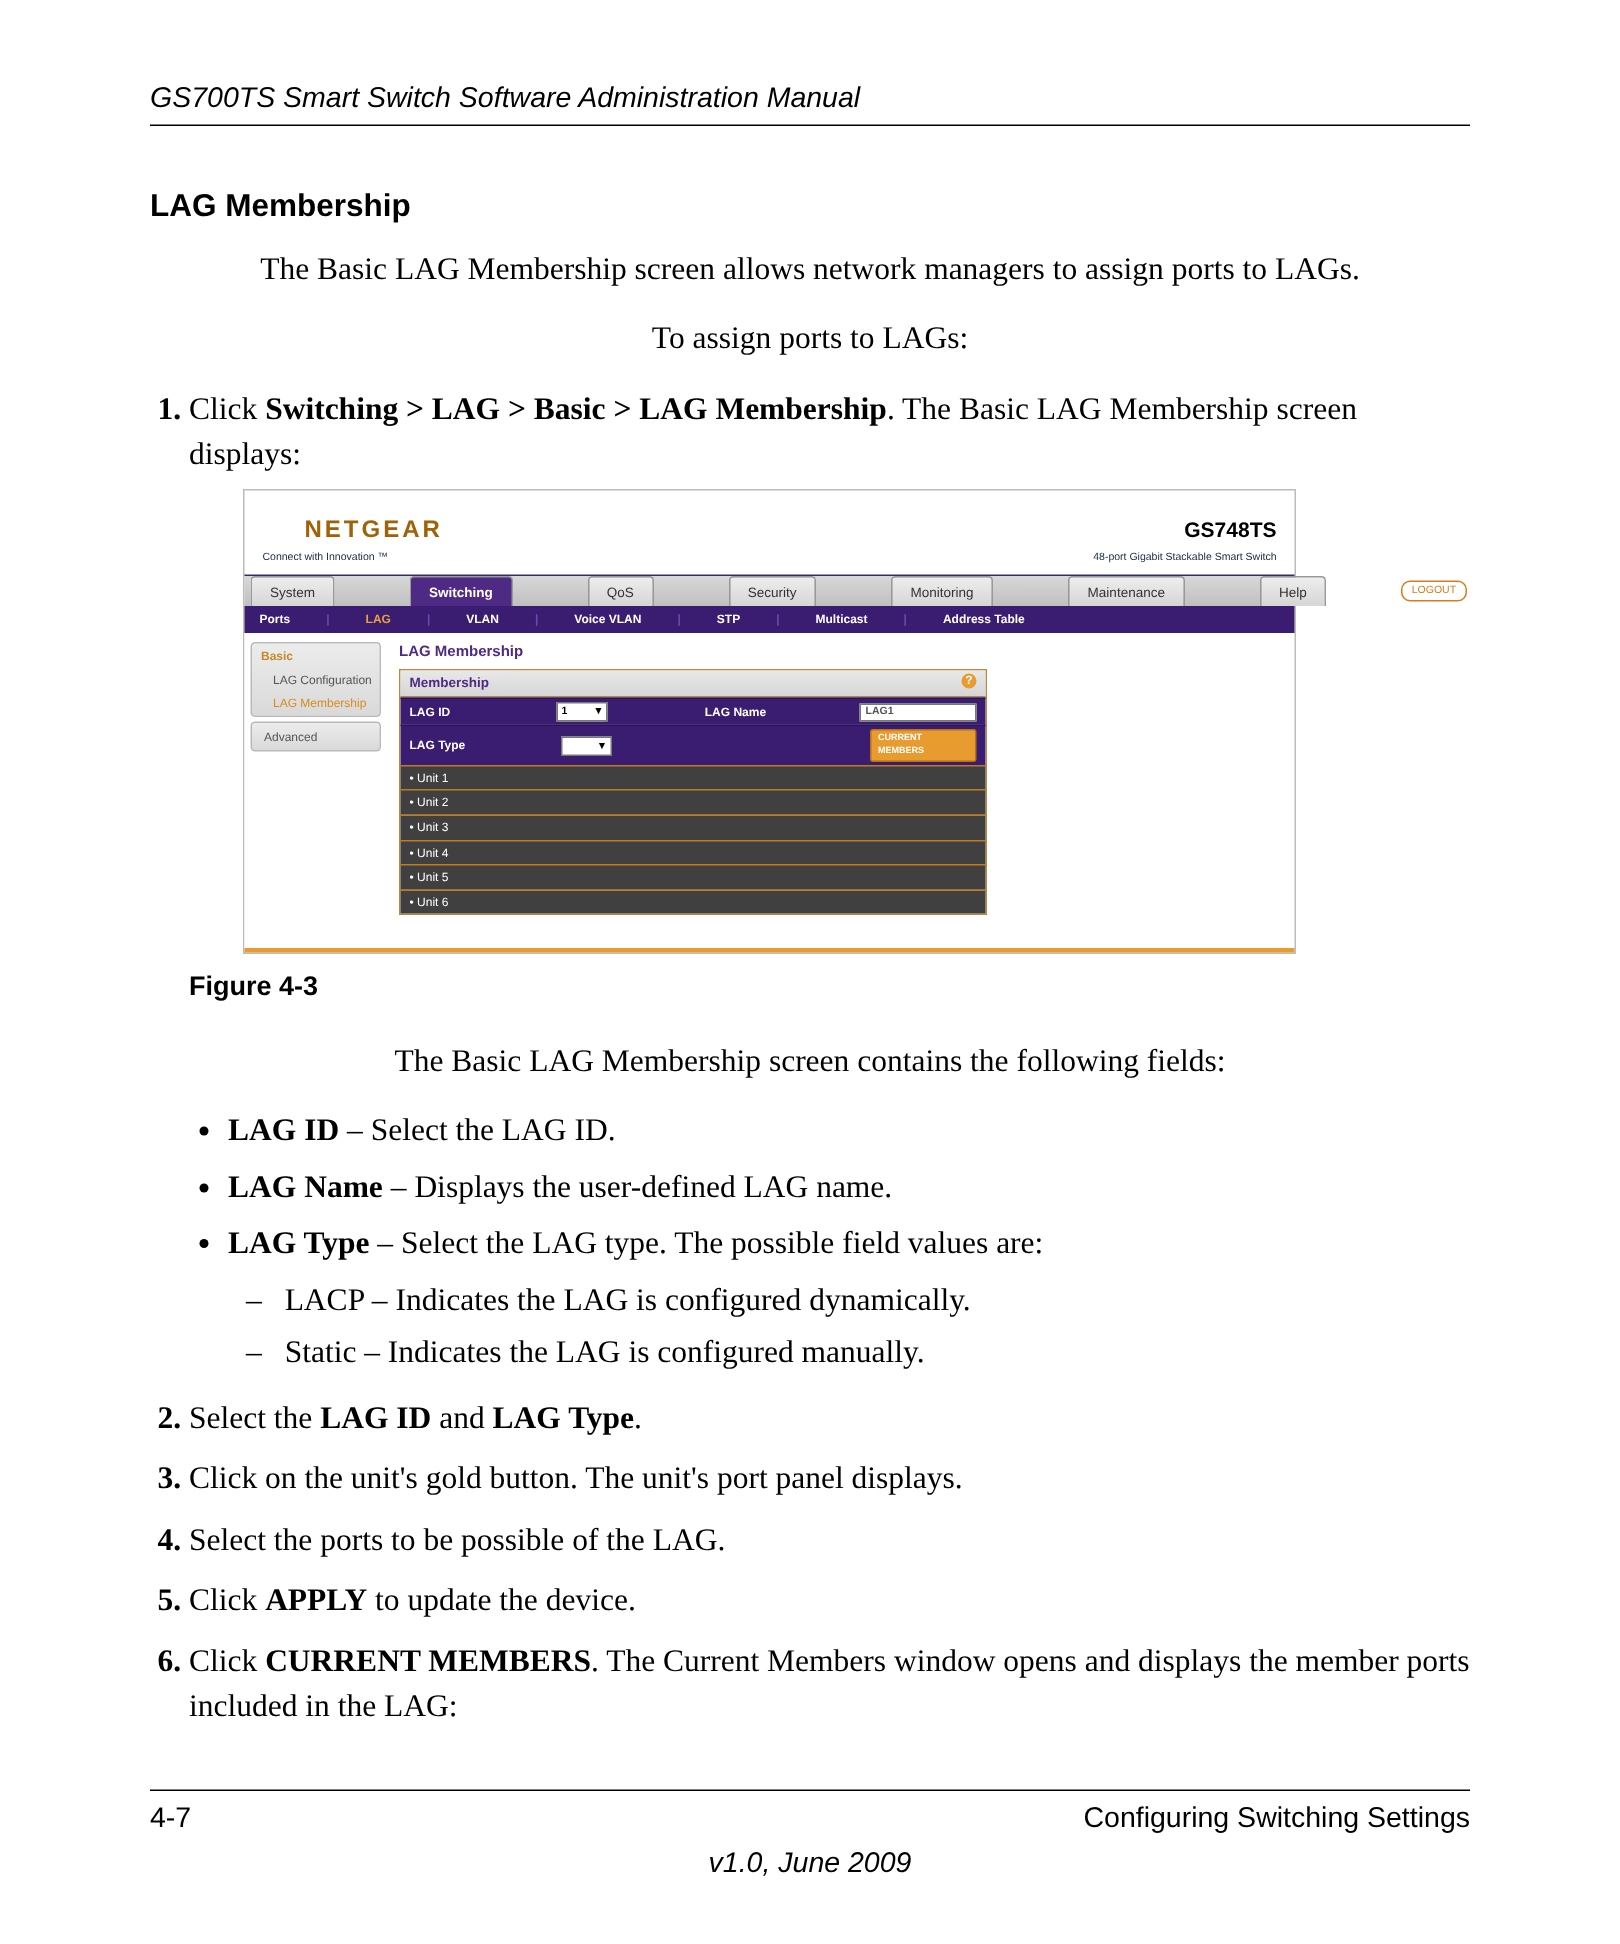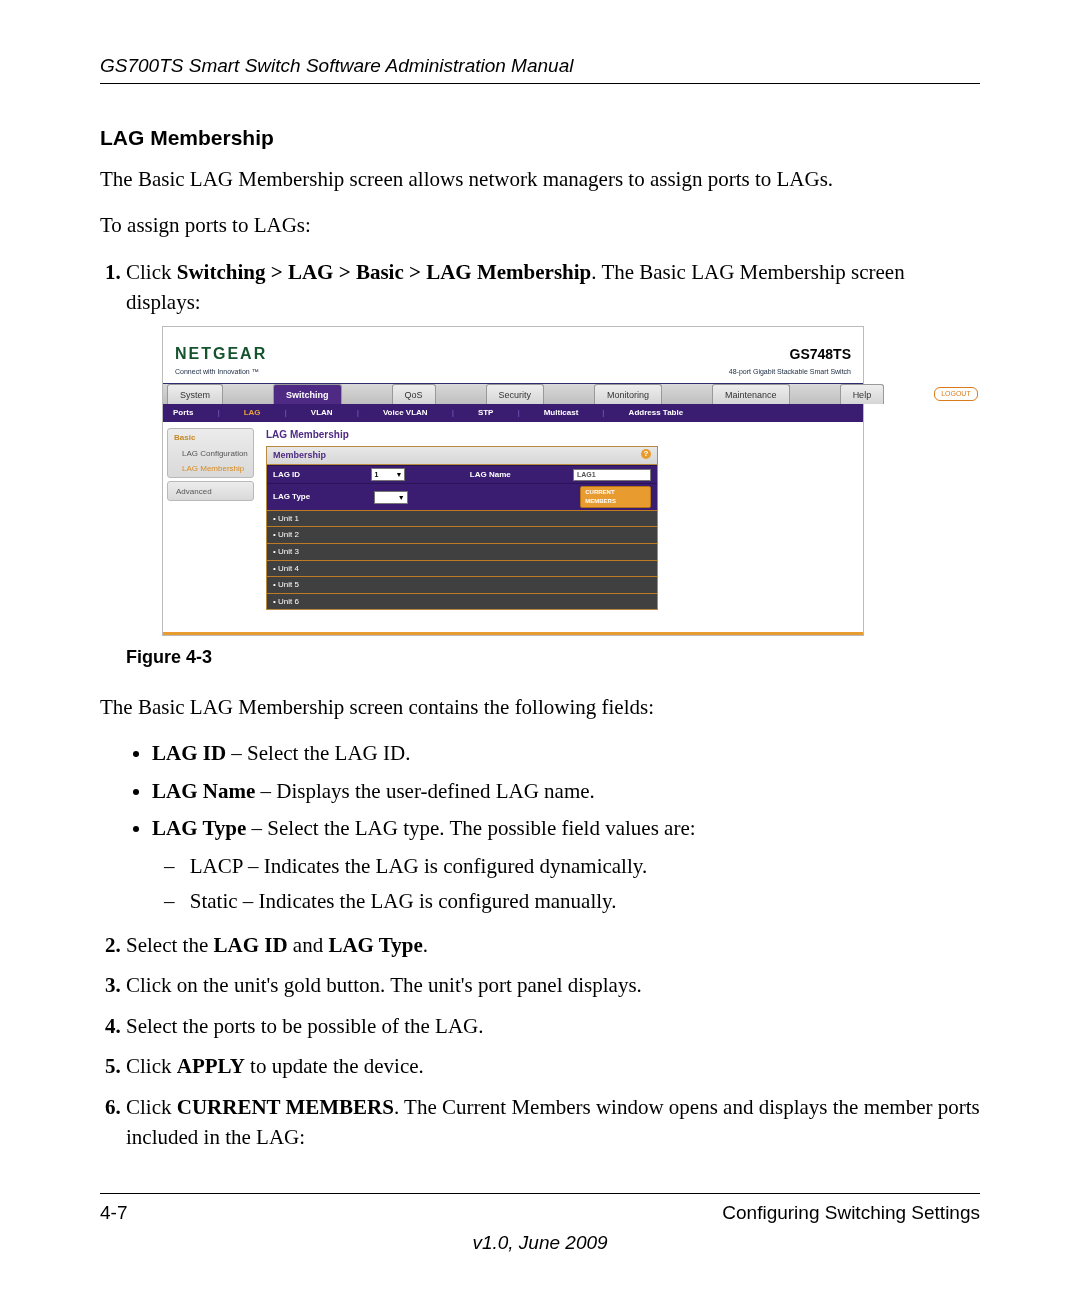--- a/index.html
+++ b/index.html
@@ -25,20 +25,21 @@
   .h3 {
     font-family: Arial, Helvetica, sans-serif;
     font-weight: bold;
     font-size: 21px;
     margin-bottom: 14px;
   }
   .para {
     font-size: 21px;
     line-height: 1.45;
     margin: 6px 0 16px 0;
+    text-align: center;
   }
   ol.steps {
     list-style: decimal;
     padding-left: 26px;
     margin: 4px 0 12px 0;
   }
   ol.steps > li {
     font-size: 21px;
     line-height: 1.45;
     margin-bottom: 10px;
@@ -95,21 +96,21 @@
     border: 1px solid #bbb;
     background: #fff;
     font-family: Arial, Helvetica, sans-serif;
   }
   .shot-top {
     display: flex;
     justify-content: space-between;
     padding: 10px 12px 6px 12px;
   }
   .ng-logo { font-family: Arial, Helvetica, sans-serif; }
-  .ng-logo .brand { font-weight: 900; letter-spacing: 2px; font-size: 16px; color:#14532d; }
+  .ng-logo .brand { font-weight: 900; letter-spacing: 2px; font-size: 16px; color:#a16207;margin-left:28px; }
   .ng-logo .tag { font-size: 7px; color:#1a2940; display:block; }
   .model-box { text-align: right; }
   .model-box .model { font-weight: 900; color:#000000; font-size: 14px; }
   .model-box .desc { font-size: 7px; color:#1a2940; display:block; }
   .divider-line { border-top: 1px solid #2e2e6e; margin:0 0 0 0; }
 
   .tabbar {
     background: linear-gradient(#d8d8d8,#bfbfbf);
     display: flex;
     align-items: stretch;

